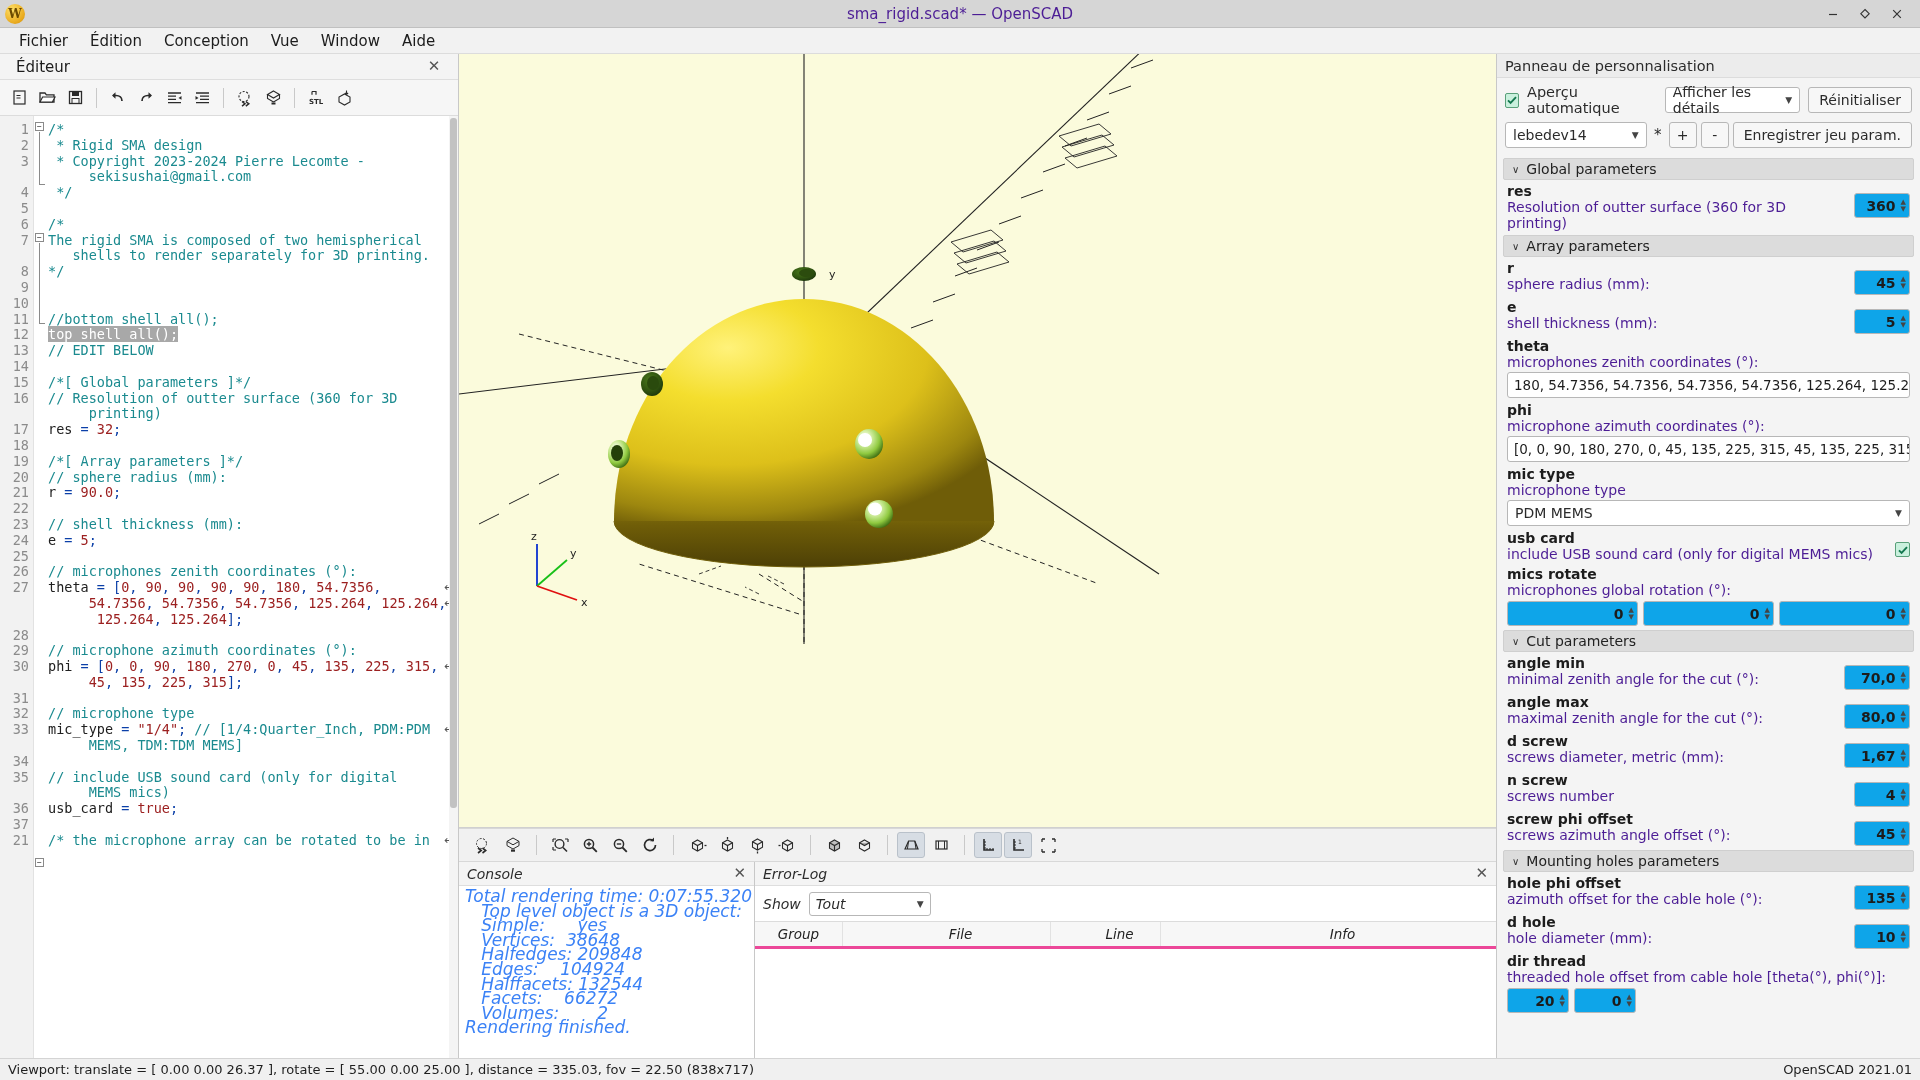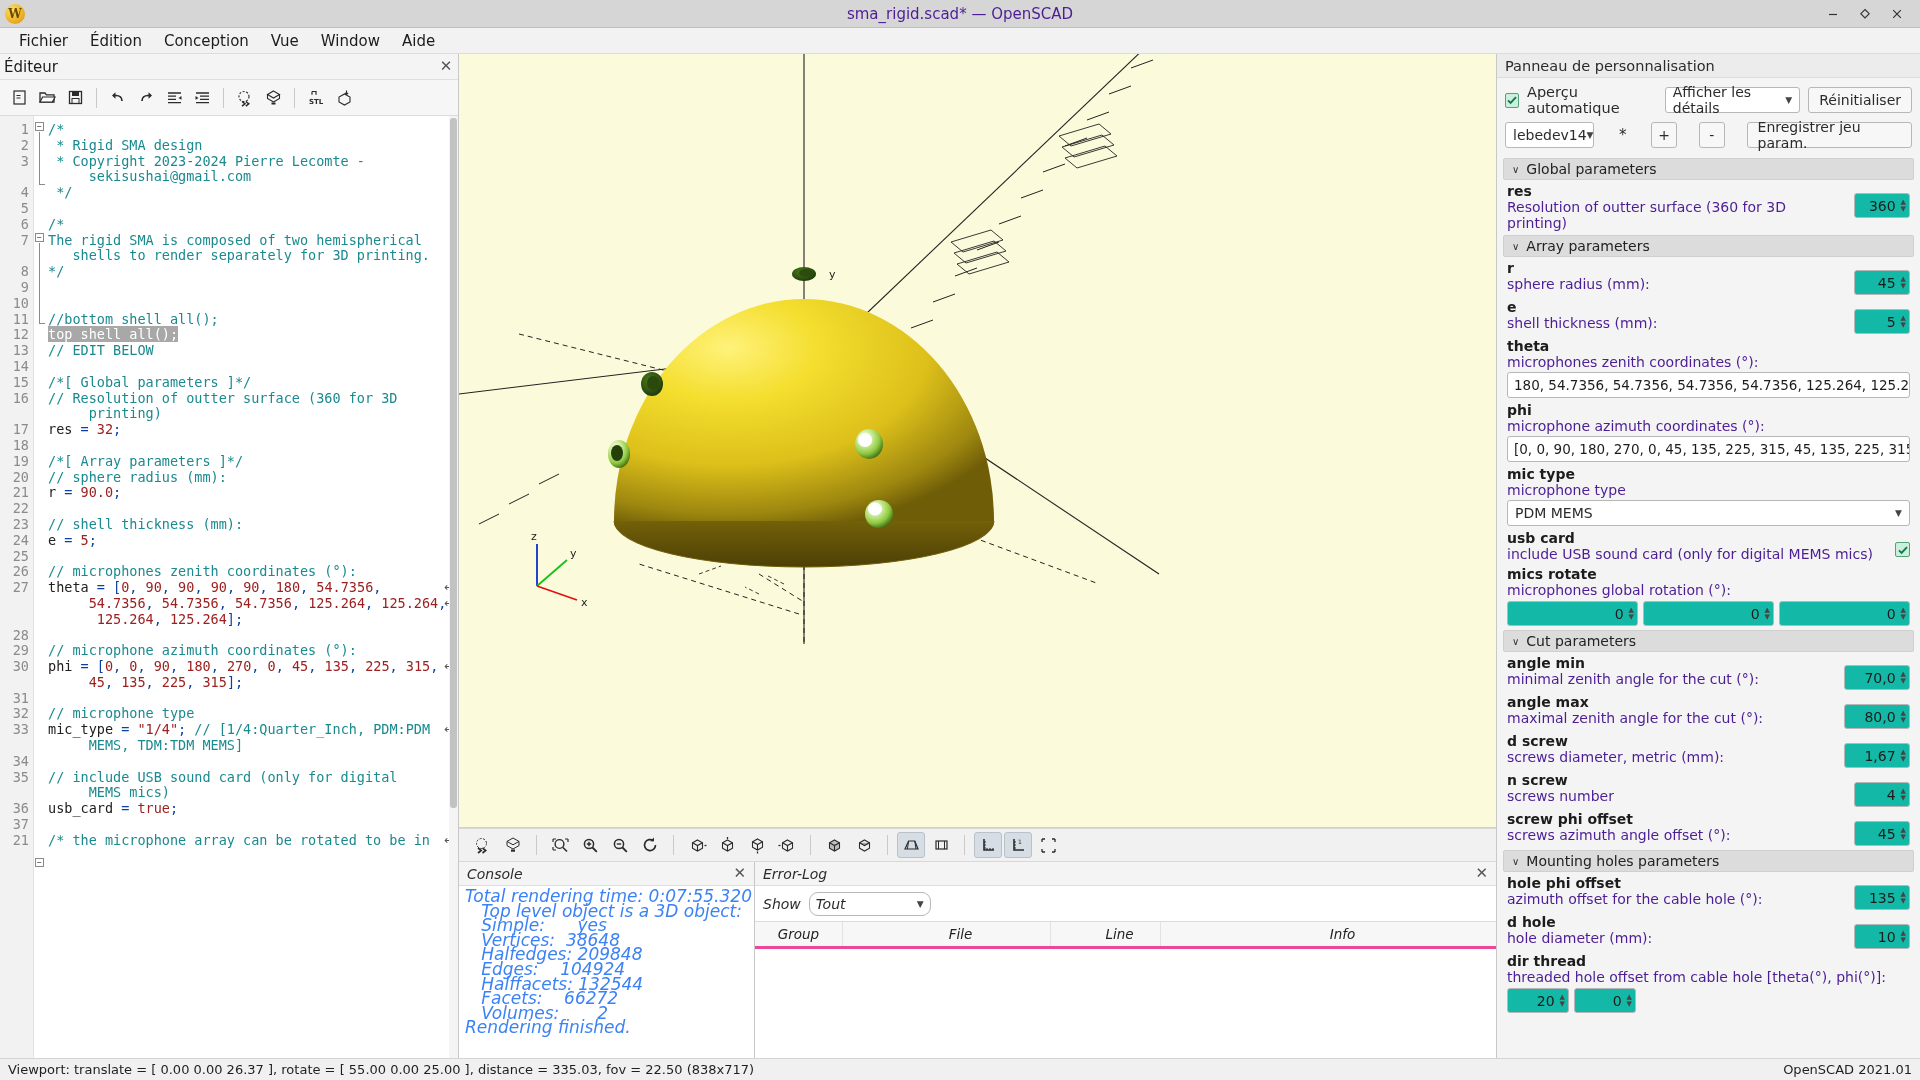--- a/index.html
+++ b/index.html
@@ -43,21 +43,21 @@
   
   .body-split { flex: 1 1 auto; display: flex; min-height: 0; }
 
   
   .editor-dock {
     width: 459px; flex: 0 0 459px; display: flex; flex-direction: column;
     background: #f6f6f6; border-right: 1px solid #c8c8c8; min-height: 0;
   }
   .dock-title {
     height: 26px; background: #f4f4f4; border-bottom: 1px solid #dedede;
-    display: flex; align-items: center; padding: 0 4px; flex: 0 0 26px;
+    display: flex; align-items: center; padding: 0 16px; flex: 0 0 26px;
   }
   .dock-title .label { font-size: 15px; color: #1c1c1c; }
   .dock-title .closeX {
     margin-left: auto; width: 16px; height: 16px; display:flex;
     align-items:center; justify-content:center; color:#555; font-size: 15px; line-height: 1;
   }
   .ed-toolbar {
     height: 36px; background: #f6f6f6; border-bottom: 1px solid #dcdcdc;
     display: flex; align-items: center; gap: 2px; padding: 0 6px; flex: 0 0 36px;
   }
@@ -124,21 +124,21 @@
   .dock-head .closeX { margin-left:auto; color:#555; font-size:15px; line-height:1; }
   .console-body {
     flex:1 1 auto; overflow:hidden; padding: 3px 6px; background:#fff;
     font-family: "DejaVu Sans", sans-serif; font-size: 17px; color: #3b82f6; line-height: 14.6px;
     white-space: pre;
   }
   .errlog-body { flex:1 1 auto; display:flex; flex-direction:column; background:#fff; min-height:0;}
   .errlog-filter { display:flex; align-items:center; gap:8px; padding: 6px 8px 5px 8px; }
   .errlog-filter .lbl { font-size: 14px; }
   .combo {
-    height: 24px; border:1px solid #b7b7b7; background:#fff; border-radius:9px;
+    height: 24px; border:1px solid #b7b7b7; background:#fff; border-radius:3px;
     display:flex; align-items:center; padding: 0 6px; font-size:14px; min-width: 120px;
   }
   .combo .arrow { margin-left:auto; font-size:9px; color:#444; }
   .err-table { border-top:1px solid #dcdcdc; }
   .err-thead { display:flex; background:#f7f7f7; border-bottom:3px solid #ec4899;gap:28px; }
   .err-th {
     font-size: 13.5px; padding: 4px 0; text-align:center; color:#222;
     border-right:1px solid #e2e2e2;
   }
   .err-grid { flex:1 1 auto; background:#fff; }
@@ -161,37 +161,37 @@
   .cust-row1 .ckl { font-size:14.5px; }
   .sel-box {
     height:26px;border:1px solid #b7b7b7;background:#fff;border-radius:3px;
     display:flex;align-items:center;padding: 0 7px;font-size:14px; min-width:0;
   }
   .sel-box .arrow{ margin-left:auto;font-size:9px;color:#444;}
   .btn {
     height:26px;border:1px solid #b7b7b7;background:#f7f7f7;border-radius:3px;
     display:flex;align-items:center;justify-content:center;padding: 0 10px;font-size:14px;
   }
-  .cust-row2 { display:flex; align-items:center; gap:22px; padding: 0 8px 7px 8px; }
+  .cust-row2 { display:flex; align-items:center; gap:4px; padding: 0 8px 7px 8px; }
 
   .cust-scroll { flex:1 1 auto; overflow:hidden; padding: 0 6px 6px 6px; min-height:0; }
   .grp-head {
     background:#dcdcdc; border:1px solid #cfcfcf; border-radius:2px;
     height:22px; display:flex; align-items:center; gap:7px; padding: 0 8px;
     font-size:14px; color:#222; margin-top:3px;
   }
   .grp-head .chev { font-size:10px; color:#333; }
   .param { padding: 3px 4px 1px 4px; }
   .p-name { font-weight: bold; font-size: 14px; color:#1c1c1c; }
   .p-desc { font-size: 14px; color:#4c1d95; }
   .p-row { display:flex; align-items:flex-start; gap:6px; }
   .p-left { flex:1 1 auto; min-width:0; }
   .spin {
-    height:25px; border:1px solid #b7b7b7; background:#14b8a6; border-radius:3px;
-    display:flex; align-items:center; padding: 0 3px 0 8px; font-size:14px; color:#1c1c1c;
+    height:25px; border:1px solid #b7b7b7; background:#0ea5e9; border-radius:3px;
+    display:flex; align-items:center; padding: 0 3px 0 8px; font-size:14px; color:#1c1c1c;font-weight:bold;
   }
   .spin .val { flex:1 1 auto; text-align:right; }
   .spin .arrows { display:flex; flex-direction:column; margin-left:5px; gap:1px; }
   .spin .arrows span { font-size:7px; line-height:6px; color:#444; }
   .txtfield {
     height:26px;border:1px solid #b7b7b7;background:#fff;border-radius:3px;
     display:flex;align-items:center;padding: 0 6px;font-size:13.5px;color:#1c1c1c;
     overflow:hidden; white-space:nowrap; margin-top:2px;
   }
   .chk2 { width:15px;height:15px;border:1px solid #59a07a;border-radius:2px;background:#c9f0dd;

